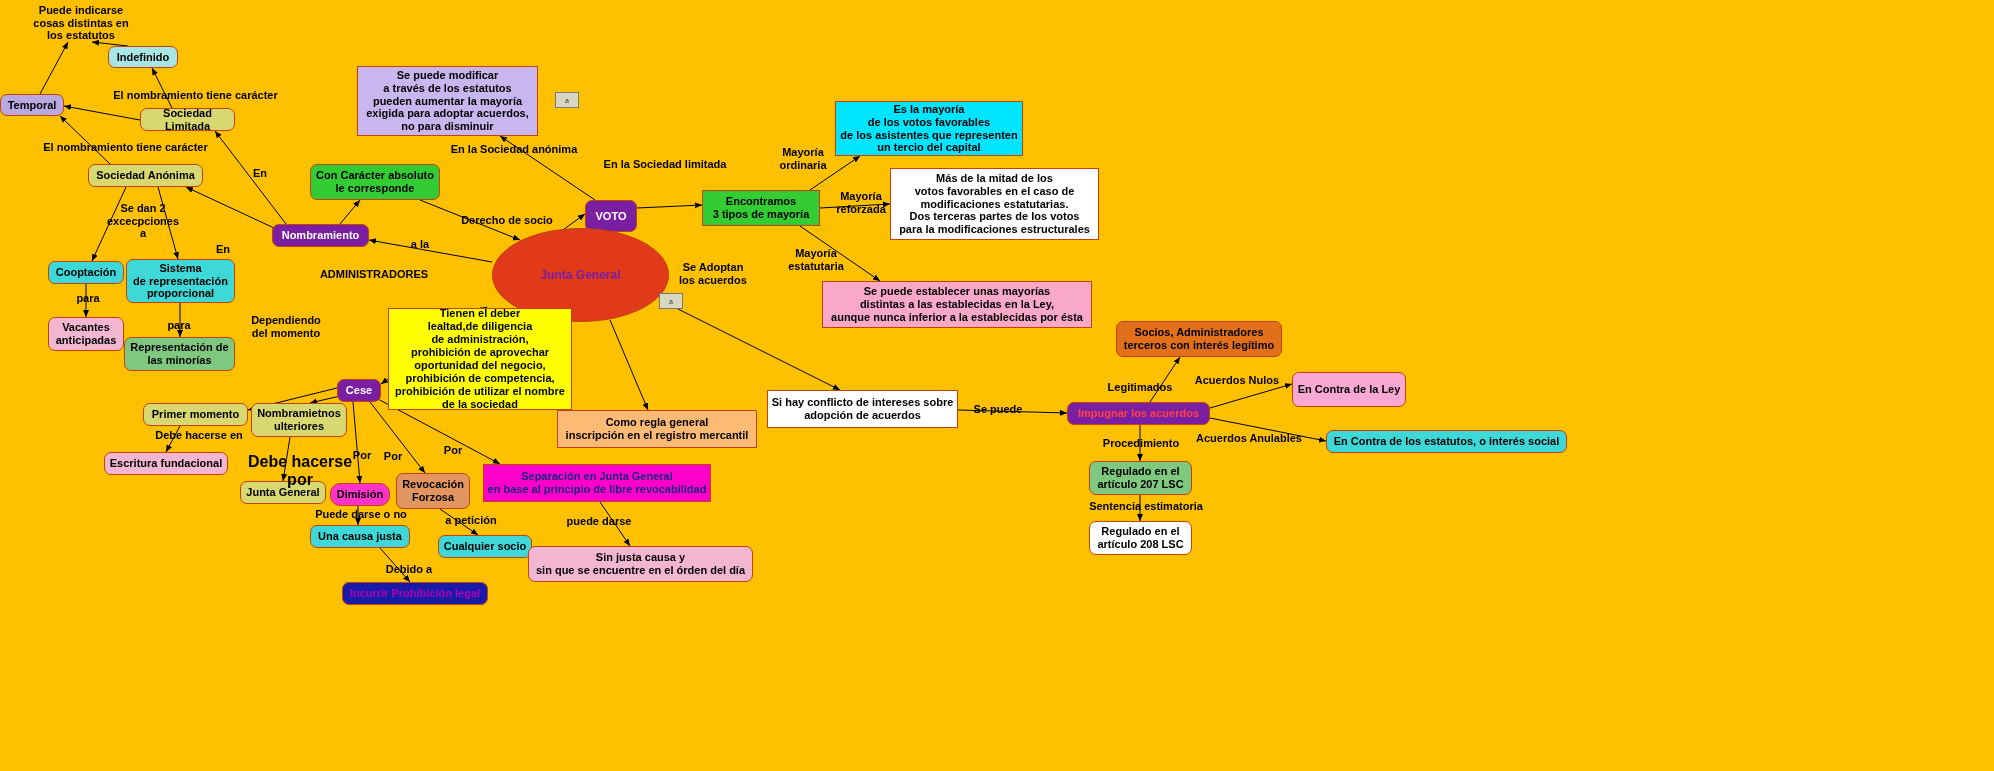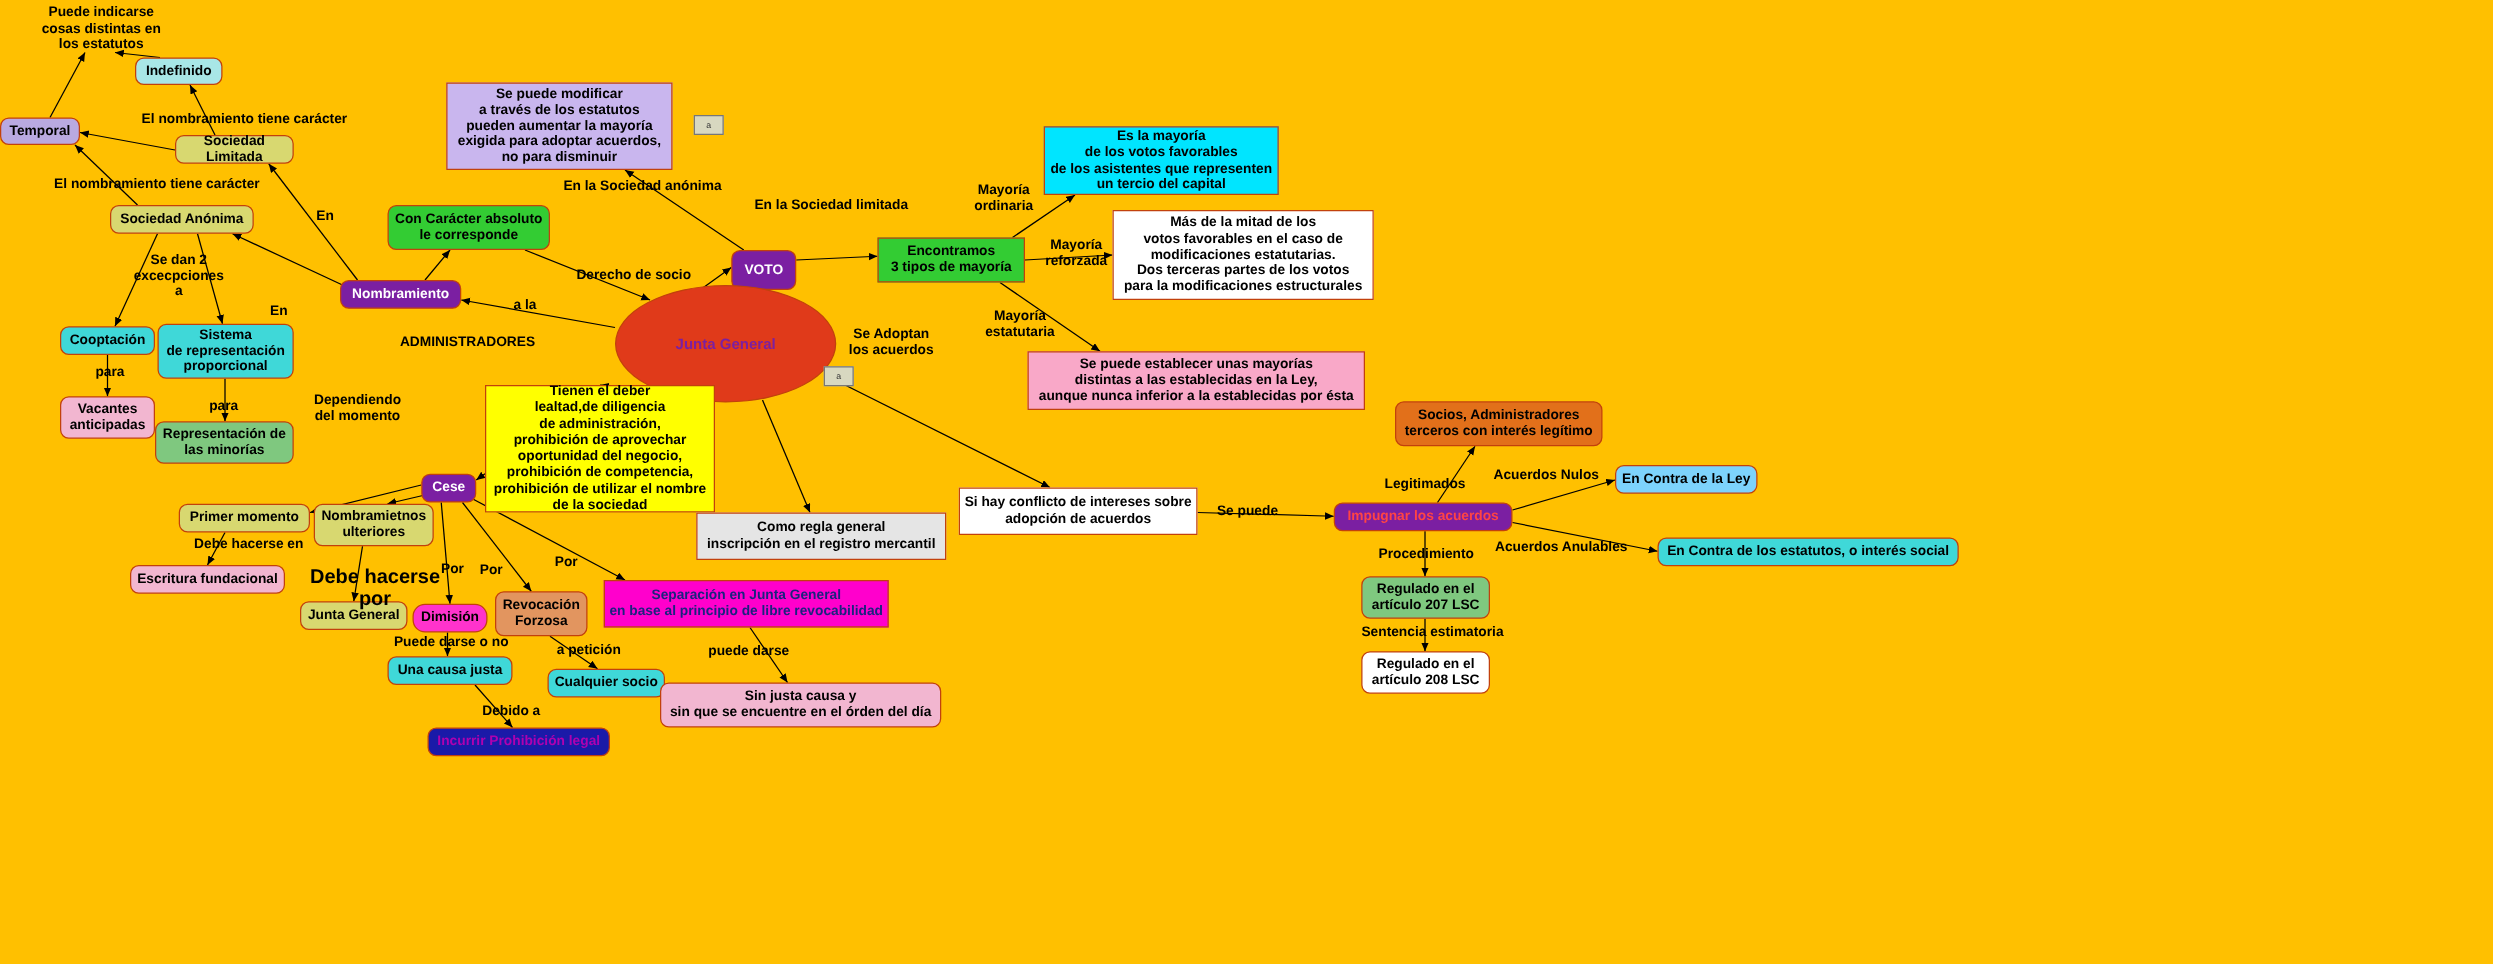--- a/index.html
+++ b/index.html
@@ -156,42 +156,42 @@
       <div class="node rounded" style="left: 330px; top: 483px; width: 60px; height: 23px; background: rgb(255, 51, 204); color: rgb(0, 0, 0); font-size: 11px; border-radius: 10px;">Dimisión</div>
       <div class="node rounded" style="left: 396px; top: 473px; width: 74px; height: 36px; background: rgb(226, 149, 95); color: rgb(0, 0, 0); font-size: 11px;">Revocación
 Forzosa</div>
       <div class="node rounded" style="left: 310px; top: 525px; width: 100px; height: 23px; background: rgb(63, 216, 216); color: rgb(0, 0, 0); font-size: 11px;">Una causa justa</div>
       <div class="node rounded" style="left: 438px; top: 535px; width: 94px; height: 23px; background: rgb(63, 216, 216); color: rgb(0, 0, 0); font-size: 11px;">Cualquier socio</div>
       <div class="node" style="left: 483px; top: 464px; width: 228px; height: 38px; background: rgb(255, 0, 204); color: rgb(26, 35, 126); font-size: 11px;">Separación en Junta General
 en base al principio de libre revocabilidad</div>
       <div class="node rounded" style="left: 528px; top: 546px; width: 225px; height: 36px; background: rgb(242, 182, 208); color: rgb(0, 0, 0); font-size: 11px;">Sin justa causa y
 sin que se encuentre en el órden del día</div>
       <div class="node rounded" style="left: 342px; top: 582px; width: 146px; height: 23px; background: rgb(26, 26, 168); color: rgb(176, 0, 176); font-size: 11px;">Incurrir Prohibición legal</div>
-      <div class="node" style="left: 557px; top: 410px; width: 200px; height: 38px; background: #e5e5e5; color: rgb(0, 0, 0); font-size: 11px;">Como regla general
+      <div class="node" style="left: 557px; top: 410px; width: 200px; height: 38px; background: #fdba74; color: rgb(0, 0, 0); font-size: 11px;">Como regla general
 inscripción en el registro mercantil</div>
       <div class="node" style="left: 767px; top: 390px; width: 191px; height: 38px; background: rgb(255, 255, 255); color: rgb(0, 0, 0); font-size: 11px;">Si hay conflicto de intereses sobre
 adopción de acuerdos</div>
       <div class="node" style="left: 702px; top: 190px; width: 118px; height: 36px; background: rgb(51, 204, 51); color: rgb(0, 0, 0); font-size: 11px;">Encontramos
 3 tipos de mayoría</div>
       <div class="node" style="left: 835px; top: 101px; width: 188px; height: 55px; background: rgb(0, 229, 255); color: rgb(0, 0, 0); font-size: 11px;">Es la mayoría
 de los votos favorables
 de los asistentes que representen
 un tercio del capital</div>
       <div class="node" style="left: 890px; top: 168px; width: 209px; height: 72px; background: rgb(255, 255, 255); color: rgb(0, 0, 0); font-size: 11px;">Más de la mitad de los
 votos favorables en el caso de
 modificaciones estatutarias.
 Dos terceras partes de los votos
 para la modificaciones estructurales</div>
       <div class="node" style="left: 822px; top: 281px; width: 270px; height: 47px; background: rgb(249, 168, 200); color: rgb(0, 0, 0); font-size: 11px;">Se puede establecer unas mayorías
 distintas a las establecidas en la Ley,
 aunque nunca inferior a la establecidas por ésta</div>
       <div class="node rounded" style="left: 1116px; top: 321px; width: 166px; height: 36px; background: rgb(226, 112, 26); color: rgb(0, 0, 0); font-size: 11px;">Socios, Administradores
 terceros con interés legítimo</div>
       <div class="node rounded" style="left: 1067px; top: 402px; width: 143px; height: 23px; background: rgb(123, 31, 162); color: rgb(255, 68, 68); font-size: 11px;">Impugnar los acuerdos</div>
-      <div class="node rounded" style="left: 1292px; top: 372px; width: 114px; height: 23px; background: #7dd3fc; color: rgb(0, 0, 0); font-size: 11px;">En Contra de la Ley</div>
+      <div class="node rounded" style="left: 1292px; top: 372px; width: 114px; height: 35px; background: #f9a8d4; color: rgb(0, 0, 0); font-size: 11px;">En Contra de la Ley</div>
       <div class="node rounded" style="left: 1326px; top: 430px; width: 241px; height: 23px; background: rgb(63, 216, 216); color: rgb(0, 0, 0); font-size: 11px;">En Contra de los estatutos, o interés social</div>
       <div class="node rounded" style="left: 1089px; top: 461px; width: 103px; height: 34px; background: rgb(127, 200, 127); color: rgb(0, 0, 0); font-size: 11px;">Regulado en el
 artículo 207 LSC</div>
       <div class="node rounded" style="left: 1089px; top: 521px; width: 103px; height: 34px; background: rgb(255, 255, 255); color: rgb(0, 0, 0); font-size: 11px;">Regulado en el
 artículo 208 LSC</div>
     </div>
   <div id="labels-layer">
       <div class="label" style="left: 108px; top: 89px; width: 175px; font-size: 11px;">El nombramiento tiene carácter</div>
       <div class="label" style="left: 38px; top: 141px; width: 175px; font-size: 11px;">El nombramiento tiene carácter</div>
       <div class="label" style="left: 103px; top: 202px; width: 80px; font-size: 11px;">Se dan 2

